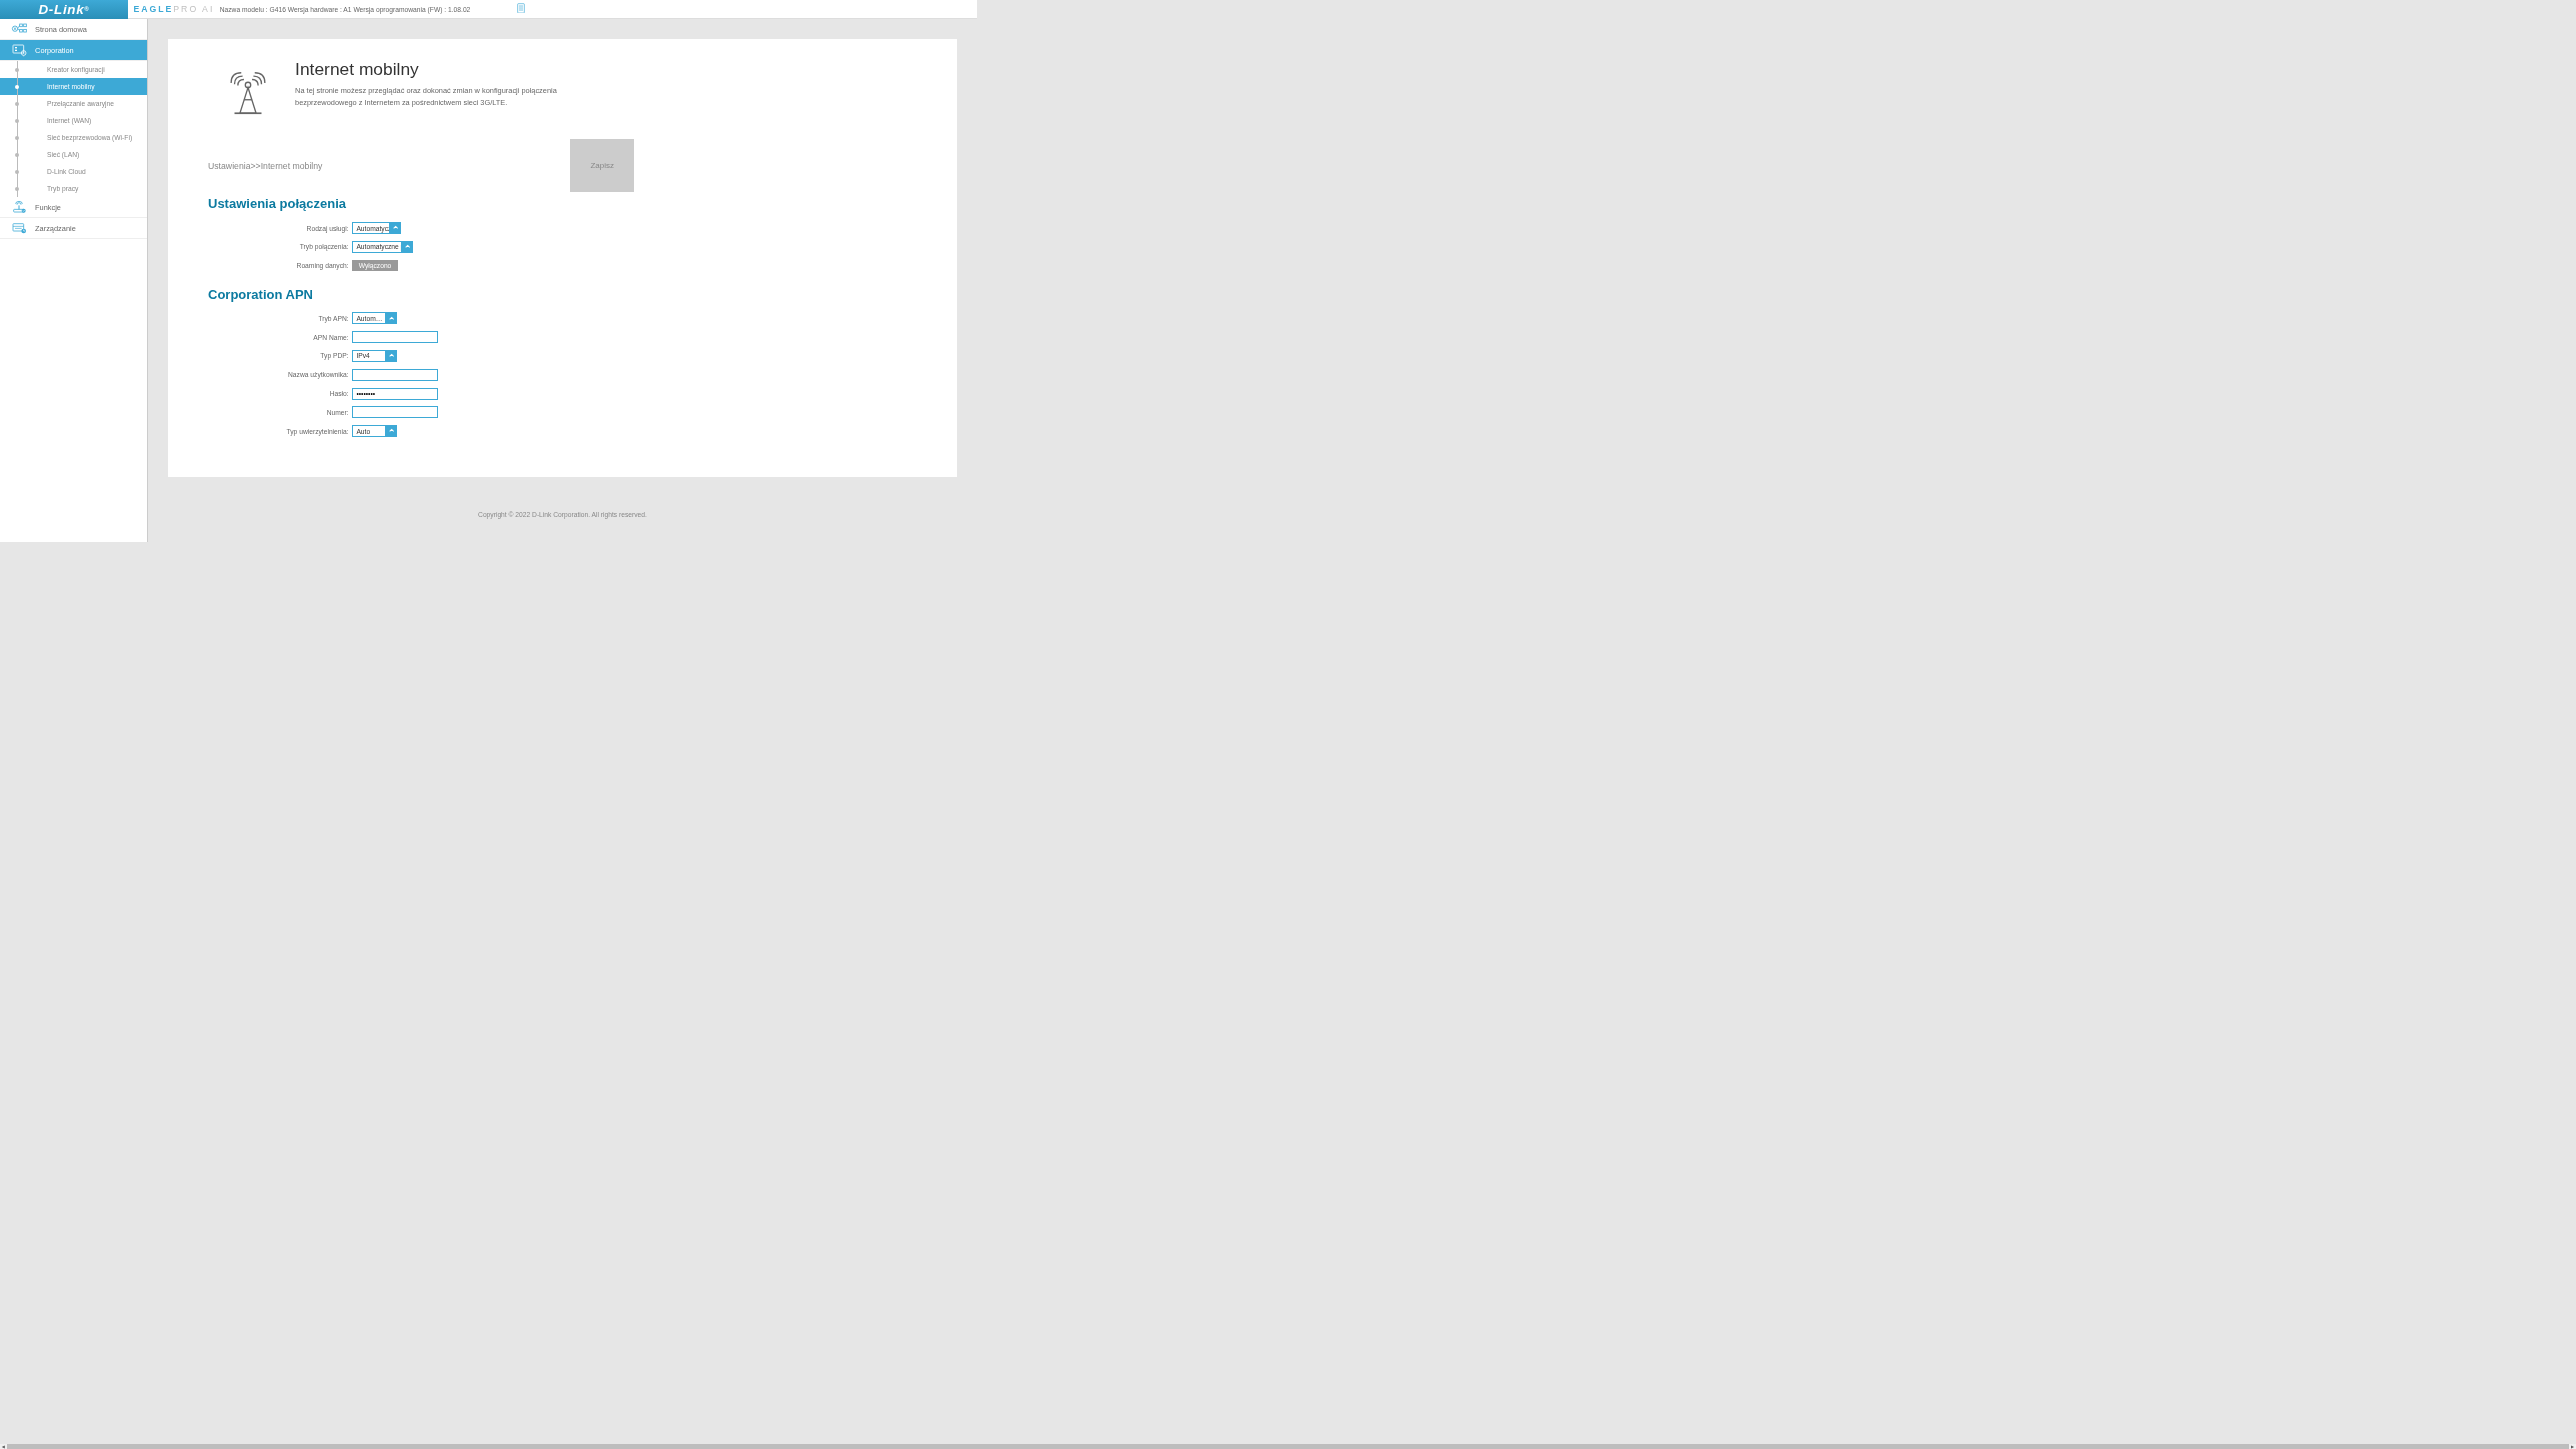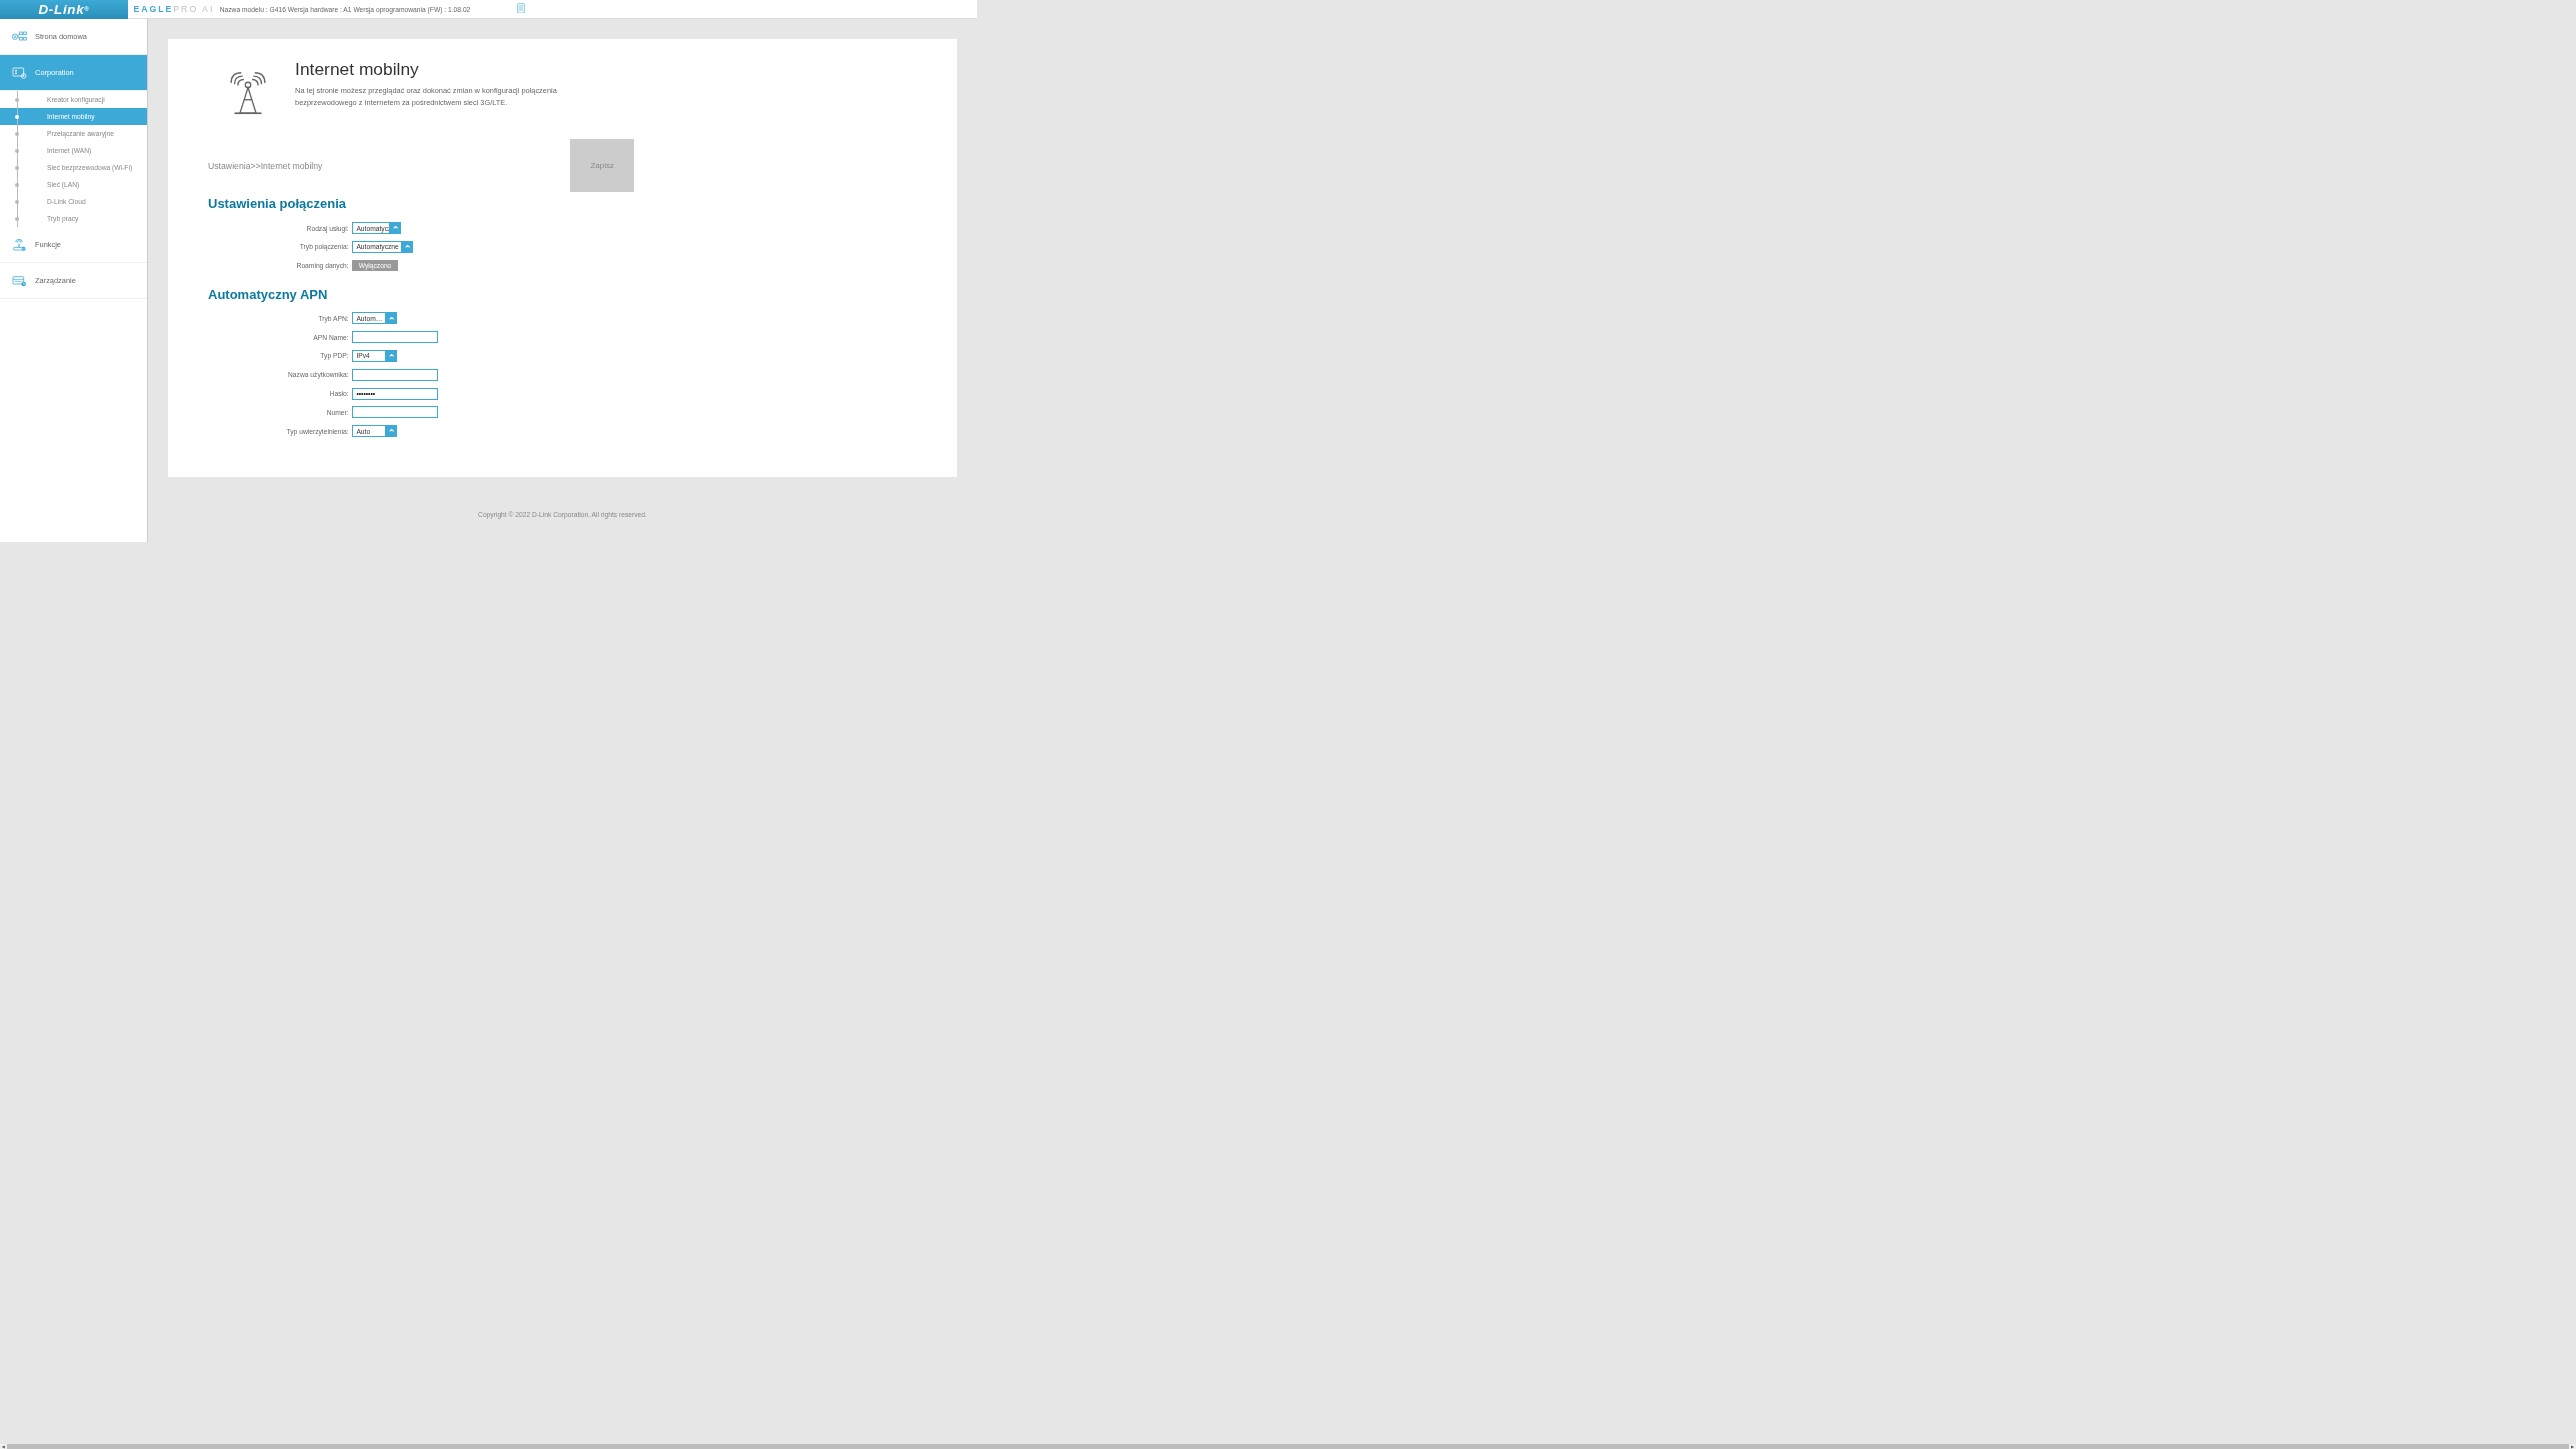--- a/index.html
+++ b/index.html
@@ -66,21 +66,21 @@
       display: flex;
       align-items: center;
       height: 21px;
       padding-left: 9.4px;
       font-size: 7.4px;
       color: #666;
       cursor: pointer;
       border-bottom: 0.7px solid #eee;
     }
     .nav-item.main {
-      height: 36px;
+      height: 21px;
     }
     .nav-item.active-parent {
       background: #3da9d6;
       color: #fff;
     }
     .nav-item .nav-icon {
       width: 19px;
       height: 14.8px;
       margin-right: 6.7px;
       color: #3da9d6;
@@ -432,21 +432,21 @@
               </svg>
             </div>
         </div>
       </div>
 
       <div class="form-row">
         <div class="form-label">Roaming danych:</div>
         <button class="toggle-btn">Wyłączono</button>
       </div>
 
-      <div class="section-title section-gap">Automatyczny APN</div>
+      <div class="section-title section-gap">Corporation APN</div>
 
       <div class="form-row">
         <div class="form-label">Tryb APN:</div>
         <div class="dropdown">
           <div class="dropdown-value" style="width:25.5px">Autom…</div>
           <div class="dropdown-arrow">
               <svg width="5.4" height="5.4" viewBox="0 0 8 8">
                 <path d="M1 5 L4 2 L7 5" stroke="#fff" stroke-width="1.5" fill="none"></path>
               </svg>
             </div>

